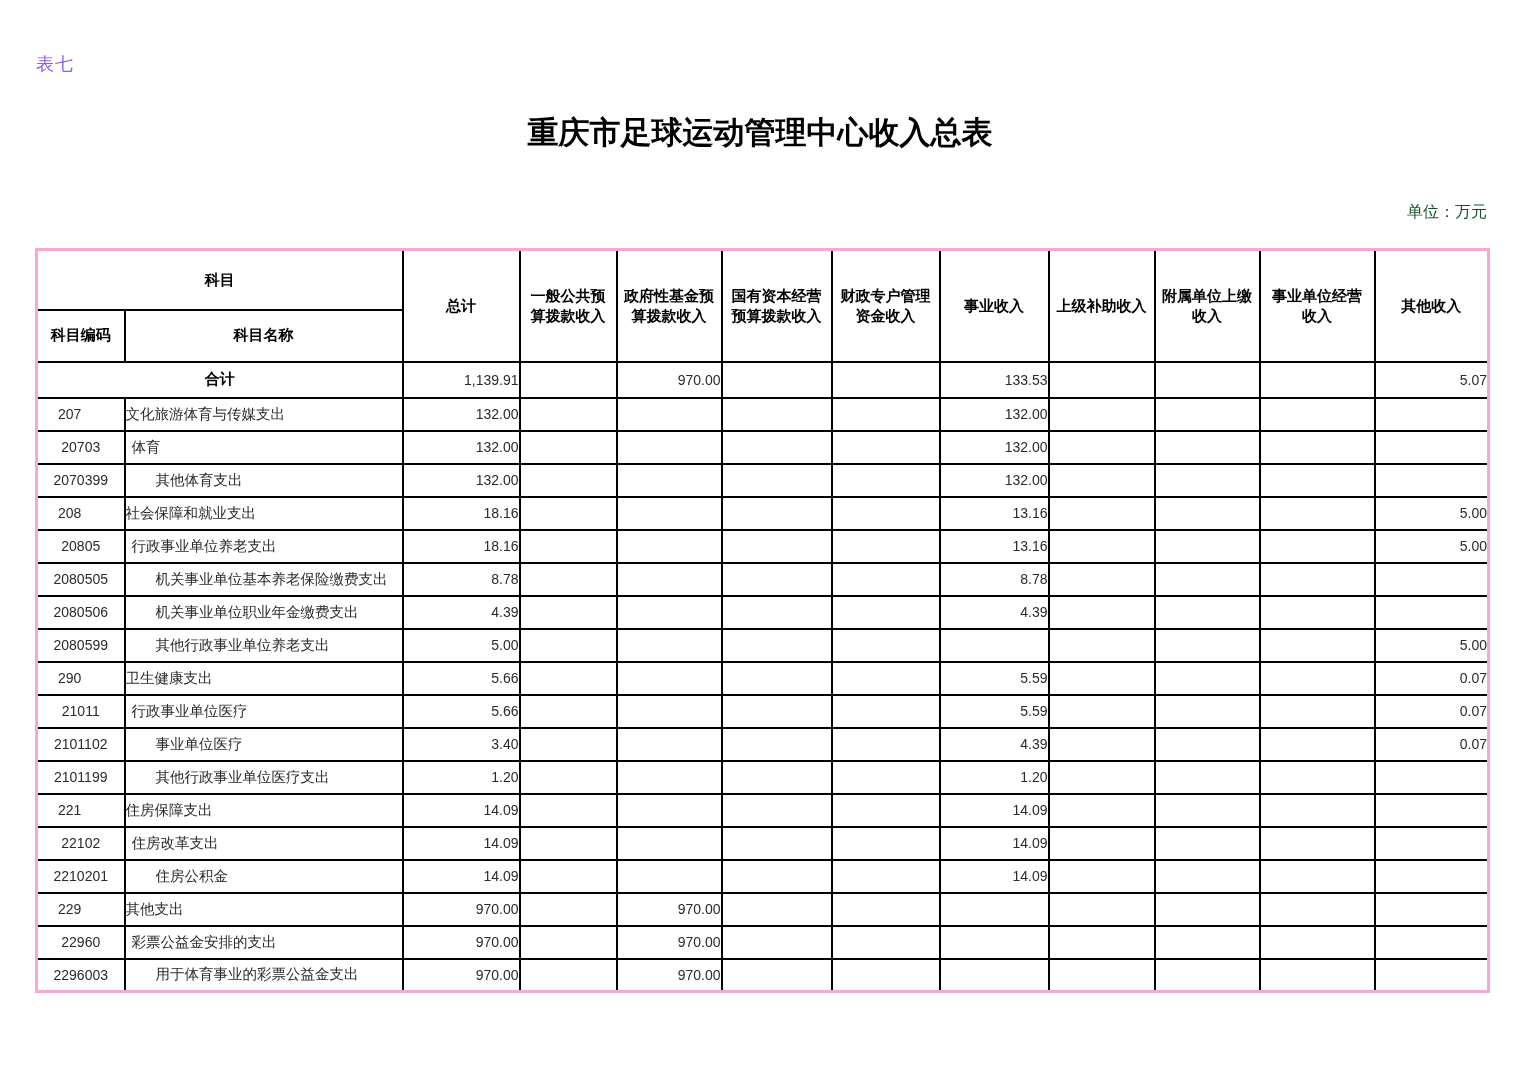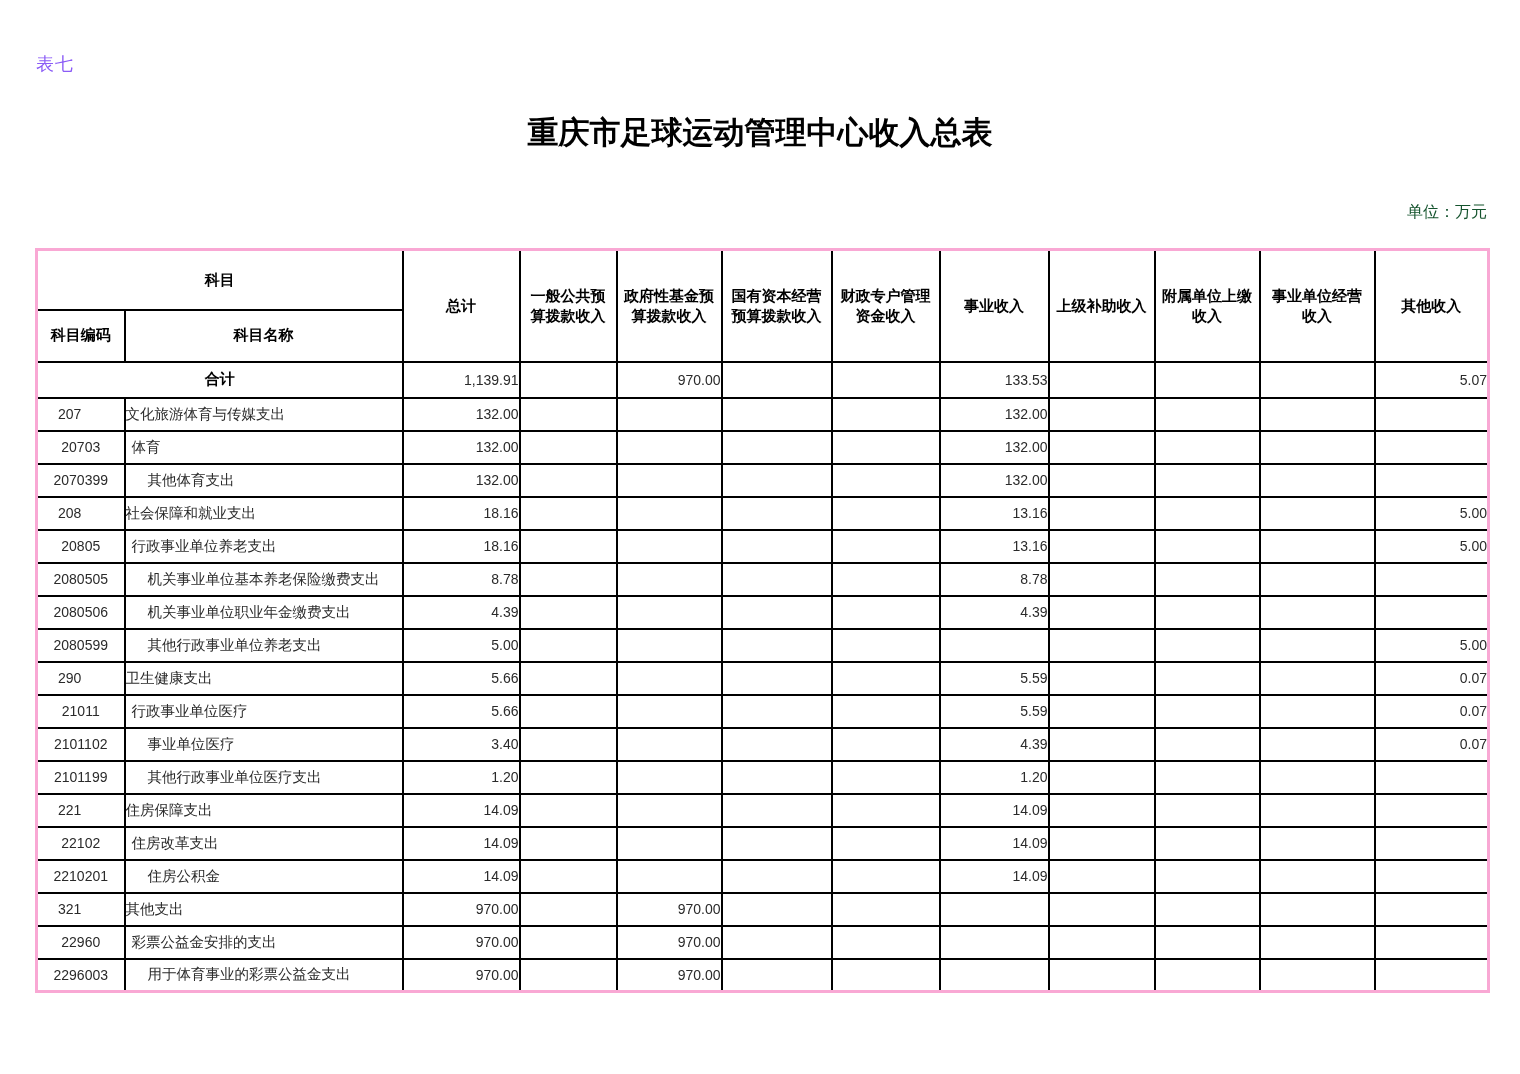--- a/index.html
+++ b/index.html
@@ -49,21 +49,21 @@
   td.code-cell{
     font-family:"Liberation Sans","DejaVu Sans",sans-serif;
     font-size:14px;color:#2a2a2a;text-align:center;
   }
   td.code-cell.lvl1{text-align:left;padding-left:20px;}
   td.name-cell{
     font-size:14.5px;color:#2a2a2a;text-align:left;padding-left:6px;
     white-space:nowrap;
   }
   td.name-cell.lvl2{padding-left:6px;}
-  td.name-cell.lvl3{padding-left:22px;}
+  td.name-cell.lvl3{padding-left:30px;}
   td.value-cell{
     font-family:"Liberation Sans","DejaVu Sans",sans-serif;
     font-size:14px;color:#2a2a2a;text-align:right;padding-right:4px;
   }
 </style>
 </head>
 <body>
 
 <div class="page">
 
@@ -325,21 +325,21 @@
           <td class="value-cell"></td>
           <td class="value-cell"></td>
           <td class="value-cell"></td>
           <td class="value-cell">14.09</td>
           <td class="value-cell"></td>
           <td class="value-cell"></td>
           <td class="value-cell"></td>
           <td class="value-cell"></td>
         </tr>
         <tr class="data-row">
-          <td class="code-cell lvl1">321</td>
+          <td class="code-cell lvl1">229</td>
           <td class="name-cell lvl1">其他支出</td>
           <td class="value-cell">970.00</td>
           <td class="value-cell"></td>
           <td class="value-cell">970.00</td>
           <td class="value-cell"></td>
           <td class="value-cell"></td>
           <td class="value-cell"></td>
           <td class="value-cell"></td>
           <td class="value-cell"></td>
           <td class="value-cell"></td>

